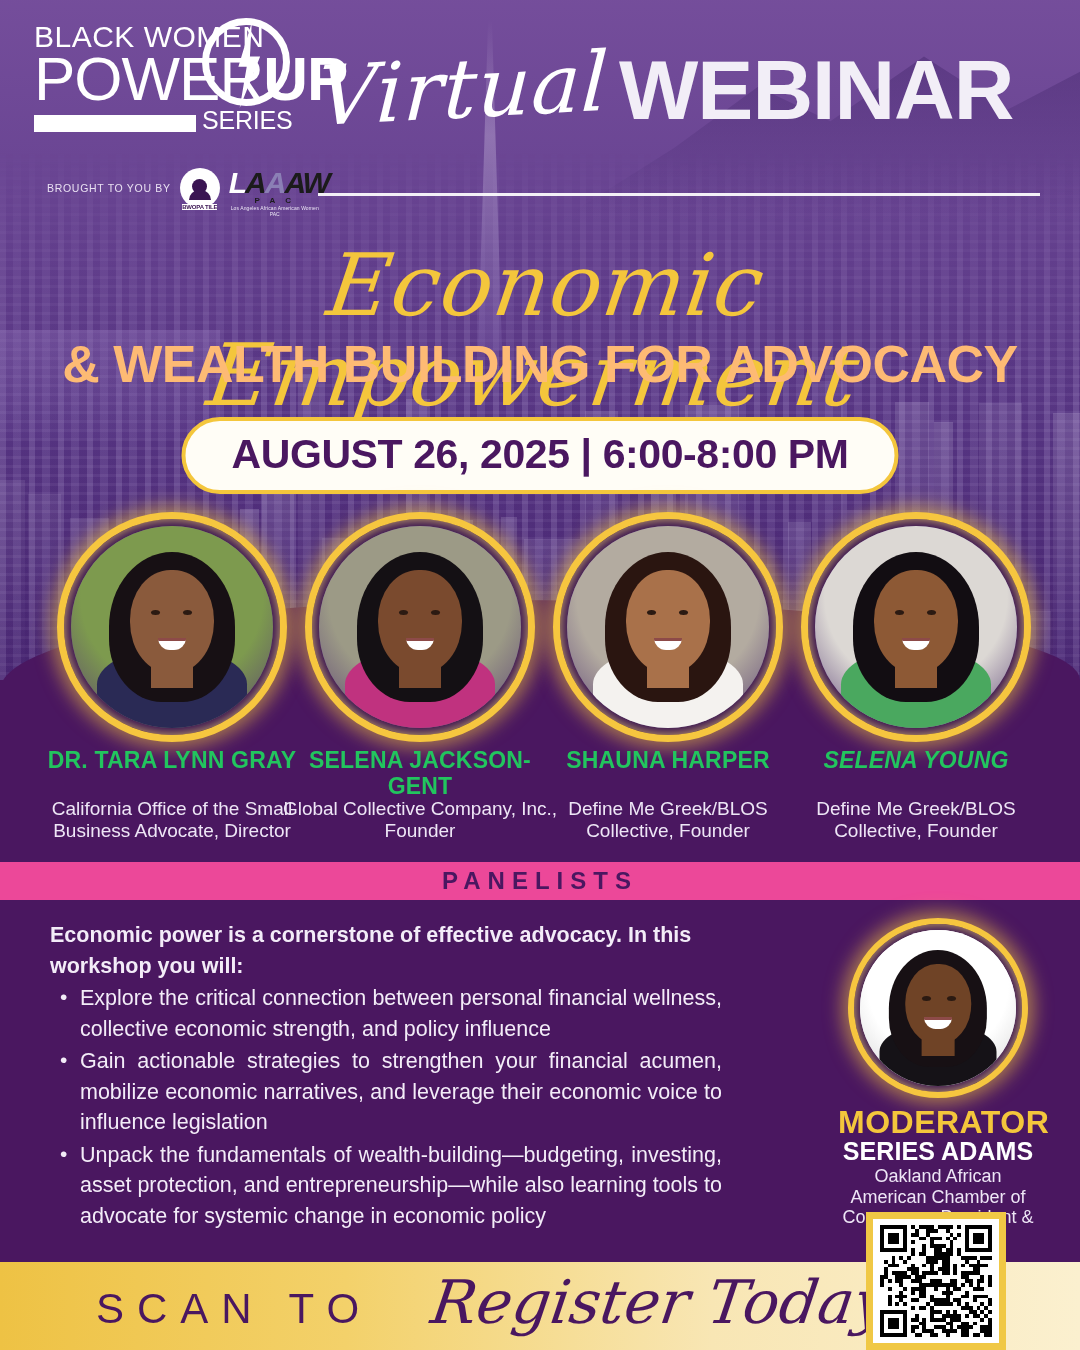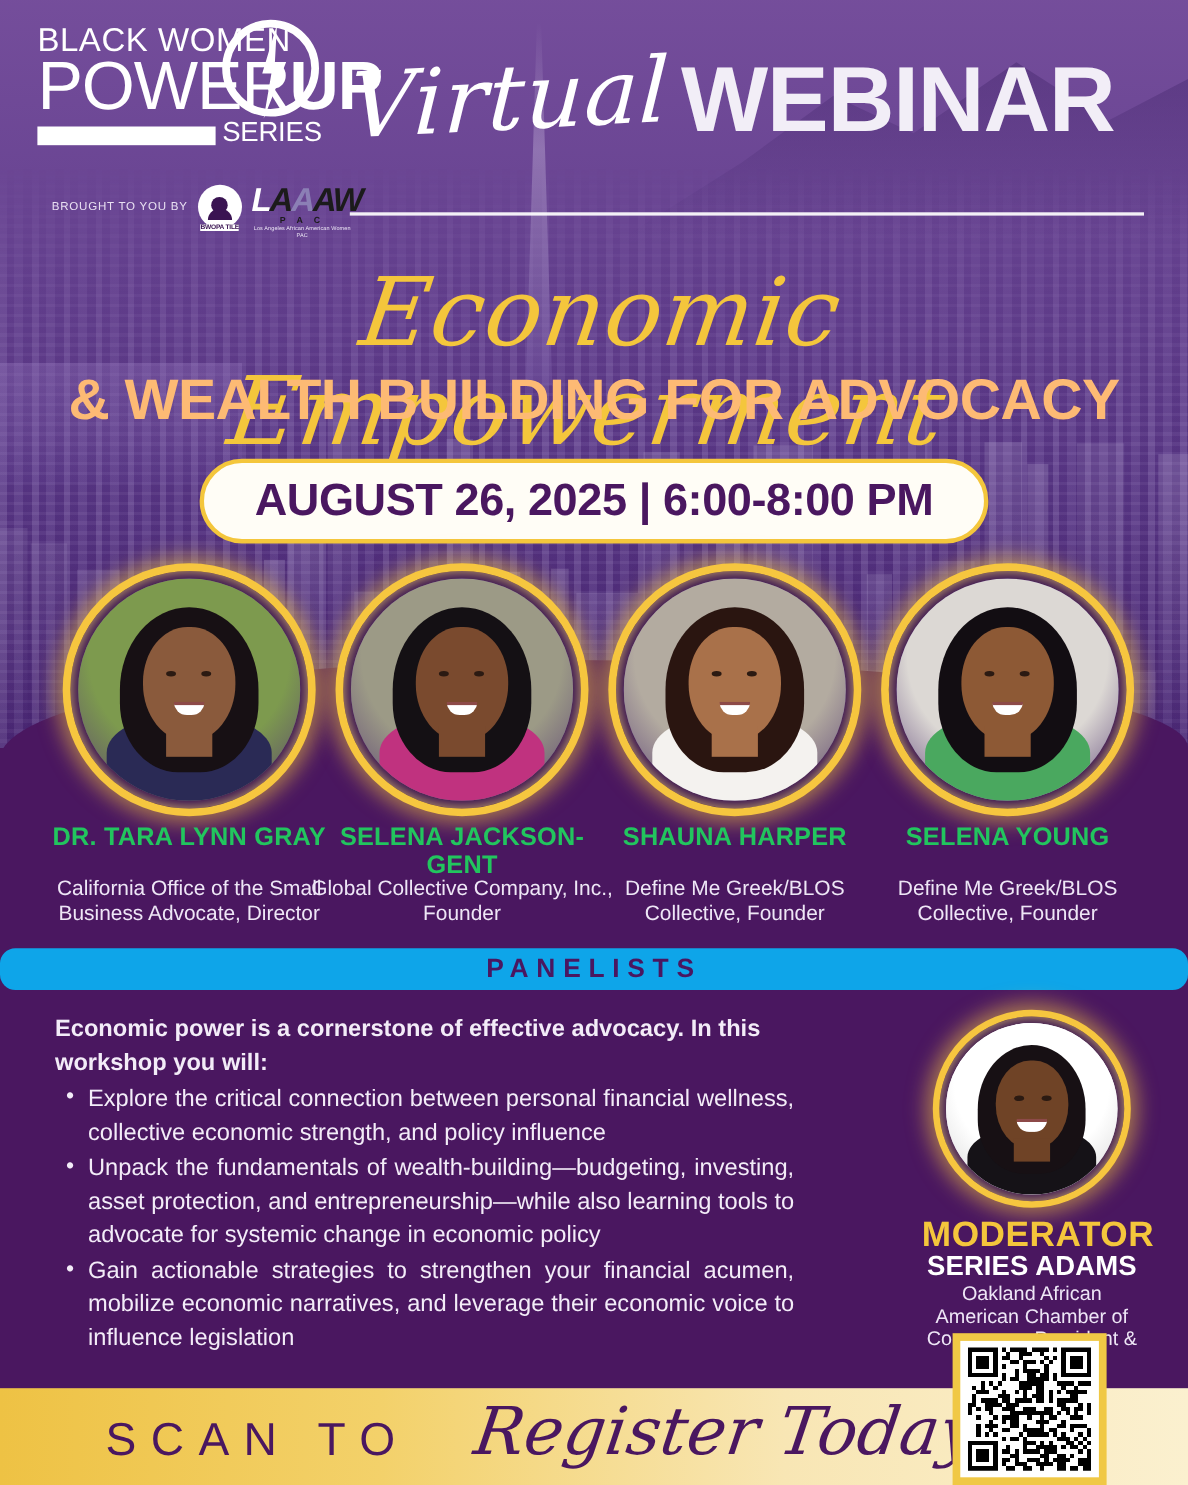--- a/index.html
+++ b/index.html
@@ -155,28 +155,28 @@
 
   .pname {
     position:absolute; width:260px; text-align:center; color:#22c55e;
     font-size:23px; font-weight:700; line-height:1.12; letter-spacing:.2px;
   }
   .ptitle {
     position:absolute; width:276px; text-align:center; color:#eee6f6;
     font-size:19px; font-weight:400; line-height:1.18;
   }
   .pn0 { left:42px; top:748px; } .pn1 { left:290px; top:748px; }
-  .pn2 { left:538px; top:748px; } .pn3 { left:786px; top:748px; }
+  .pn2 { left:538px; top:748px; } .pn3 { left:786px; top:748px;font-style:italic; }
   .pt0 { left:34px; top:798px; } .pt1 { left:282px; top:798px; }
   .pt2 { left:530px; top:798px; } .pt3 { left:778px; top:798px; }
 
   
   .panelists-bar {
     position:absolute; left:0; top:862px; width:1080px; height:38px;
-    background:#0ea5e9; display:flex; align-items:center; justify-content:center;border-radius:14px;
+    background:#ec4899; display:flex; align-items:center; justify-content:center;
   }
   .panelists-bar span { color:#4a1760; font-size:24px; font-weight:700; letter-spacing:7px; }
 
   
   .body-sec { position:absolute; left:0; top:900px; width:1080px; height:370px; background:#4a1760; }
   .copy { position:absolute; left:50px; top:20px; width:672px; color:#f3ecf8; }
   .intro { font-size:21.5px; line-height:1.42; font-weight:700; }
   .bullets { list-style:none; margin-top:2px; }
   .bullets li {
     position:relative; padding-left:30px; font-size:21.5px; line-height:1.42;
@@ -377,22 +377,22 @@
 
   <div class="panelists-bar">
     <span>PANELISTS</span>
   </div>
 
   <div class="body-sec">
     <div class="copy">
       <div class="intro">Economic power is a cornerstone of effective advocacy. In this workshop you will:</div>
       <ul class="bullets" id="bullets">
           <li>Explore the critical connection between personal financial wellness, collective economic strength, and policy influence</li>
+          <li>Gain actionable strategies to strengthen your financial acumen, mobilize economic narratives, and leverage their economic voice to influence legislation</li>
           <li>Unpack the fundamentals of wealth-building—budgeting, investing, asset protection, and entrepreneurship—while also learning tools to advocate for systemic change in economic policy</li>
-          <li>Gain actionable strategies to strengthen your financial acumen, mobilize economic narratives, and leverage their economic voice to influence legislation</li>
         </ul>
     </div>
 
     <div class="mod-wrap">
       <div class="mod-ring" id="mod-photo">
           <div class="ring">
       <div class="inner">
    <div class="ph">
      <div class="bgp" style="background:radial-gradient(circle at 50% 35%, #ffffff 0%, #ffffff 55%, rgba(0,0,0,.18) 100%)"></div>
      <div class="body" style="width:117px;height:60.84px;background:#151217"></div>

